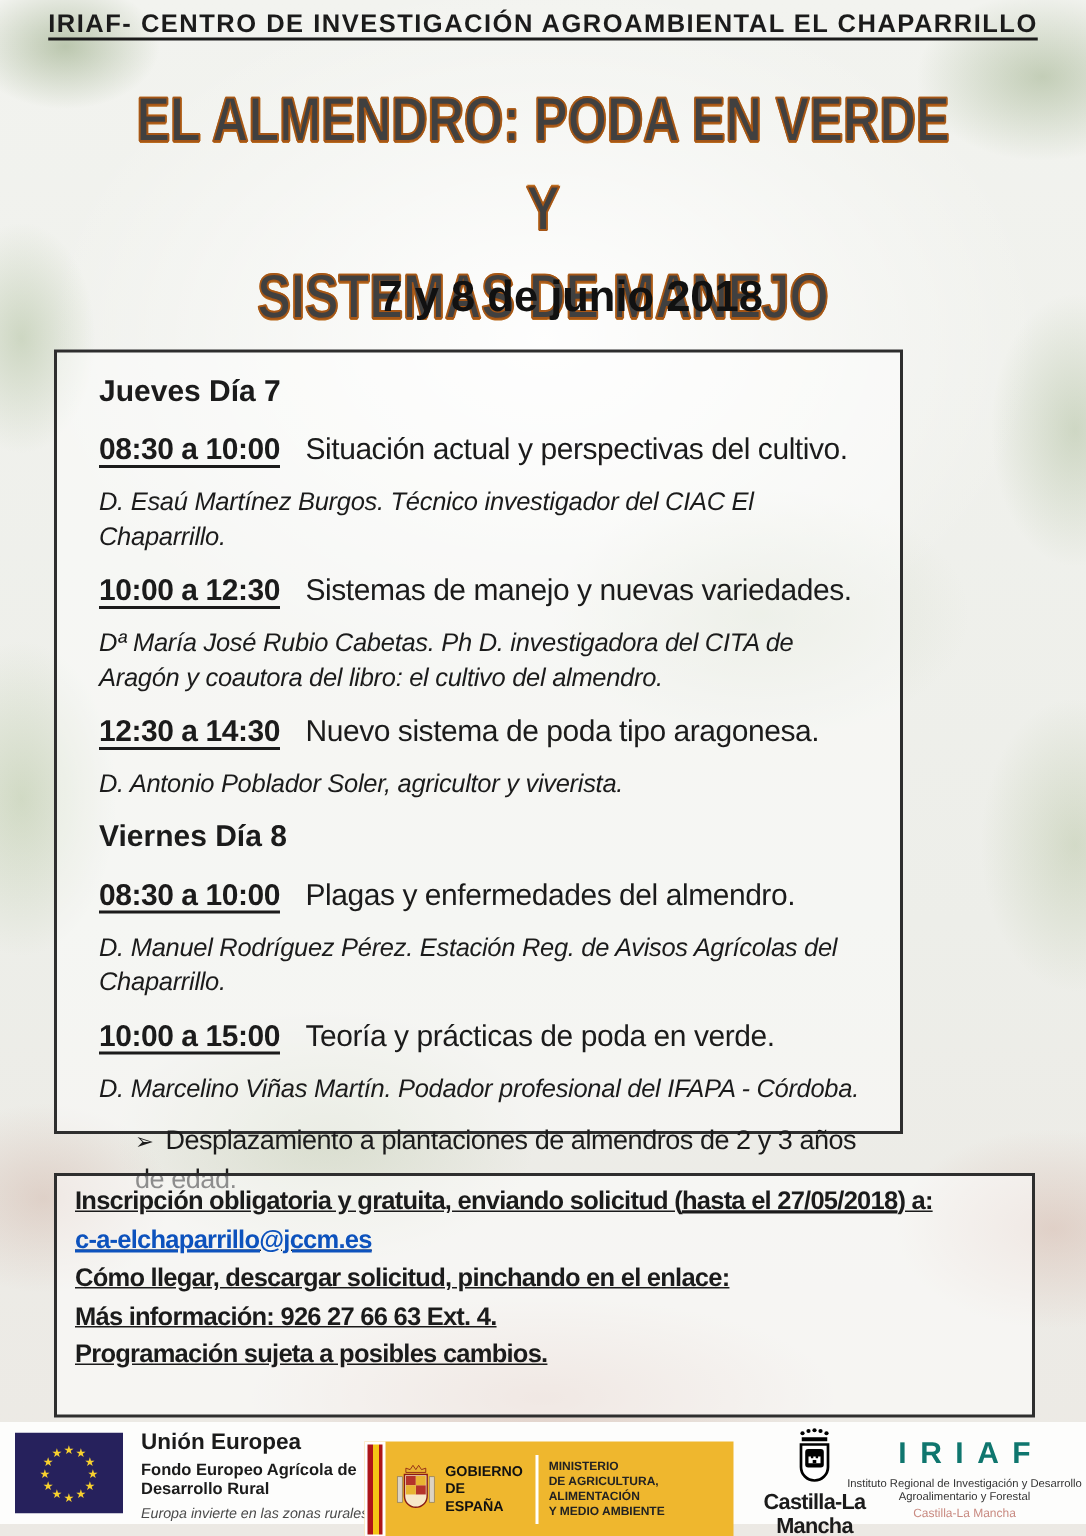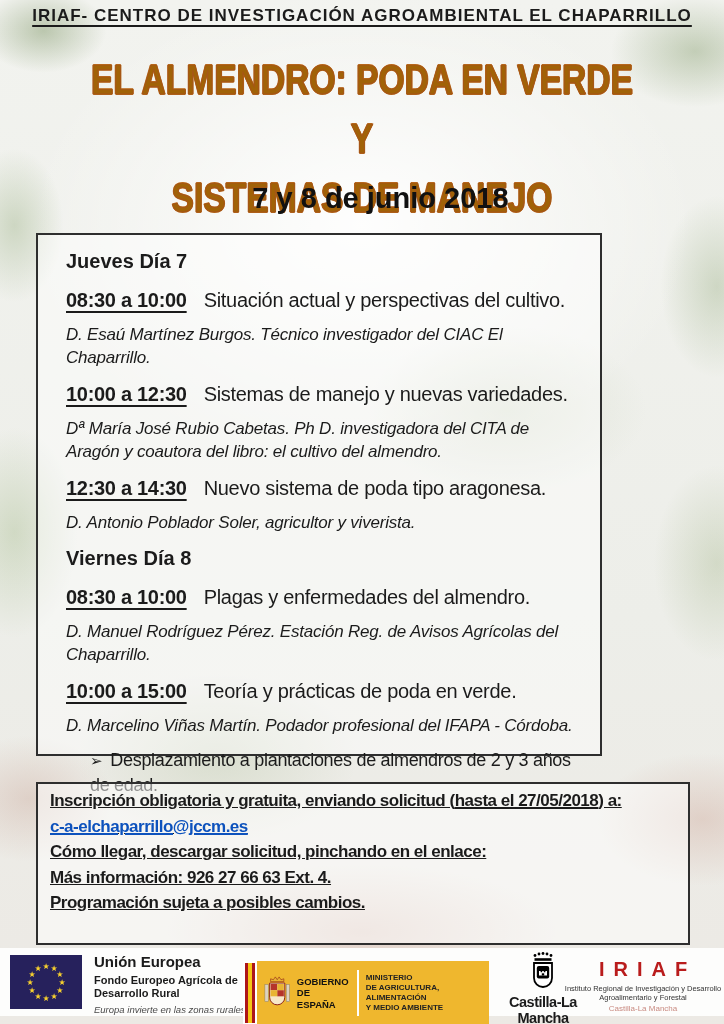--- a/index.html
+++ b/index.html
@@ -27,21 +27,21 @@
       radial-gradient(420px 300px at 50% 22%, rgba(255,255,255,.92), transparent 80%),
       linear-gradient(#f2f3ef, #edeee9 60%, #ece9e4);
   }
   .institute-line{
     position:absolute; top:6px; left:0; width:100%; text-align:center;
     font-size:17px; font-weight:bold; letter-spacing:1px;
     text-decoration:underline; text-decoration-thickness:2px; text-underline-offset:4px;
   }
   .title-block{
     position:absolute; top:50px; left:0; width:100%; text-align:center;
-    font-weight:bold; font-size:42px; line-height:59px; color:#a16207;
+    font-weight:bold; font-size:42px; line-height:59px; color:#404040;
     -webkit-text-stroke:1.2px #a55617;
     text-shadow:0 1px 0 #b86a1e, 0 -1px 0 #c87722, 1px 0 0 #b86a1e, -1px 0 0 #b86a1e;
   }
   .title-line{ display:block; transform:scaleX(.80); white-space:pre-wrap; }
   .date-line{
     position:absolute; top:182px; left:0; width:100%; text-align:center;
     font-size:29px; font-weight:bold; color:#111;padding-left:37px;
   }
   
   .schedule-box{
@@ -85,21 +85,21 @@
   .gob-flagstrip .bars{ width:100%; height:100%;
     background:linear-gradient(90deg,#ad1519 0 3.5px,#f5c515 3.5px 7.5px,#ad1519 7.5px 11px); }
   .gob-crest{ margin:0 5px 0 6px; }
   .gob-name{ font-size:9.5px; font-weight:bold; line-height:11.5px; color:#111; width:56px; }
   .gob-divider{ width:2px; height:46px; background:#fff; margin:0 7px; }
   .gob-ministry{ font-size:8px; font-weight:bold; line-height:10px; color:#222; width:130px; }
   .clm-logo{ position:absolute; left:492px; top:3px; width:102px; text-align:center; }
   .clm-shield{ display:block; margin:0 auto; }
   .clm-name{ font-size:14.5px; font-weight:bold; letter-spacing:-.5px; margin-top:1px; }
   .iriaf-logo{ position:absolute; left:564px; top:10px; width:158px; text-align:center; }
-  .iriaf-acronym{ font-size:20px; font-weight:bold; color:#b91c1c; letter-spacing:9px; text-indent:9px; }
+  .iriaf-acronym{ font-size:20px; font-weight:bold; color:#0f766e; letter-spacing:9px; text-indent:9px; }
   .iriaf-desc{ font-size:7.5px; color:#333; line-height:9px; margin-top:3px; }
   .iriaf-region{ font-size:8px; color:#c98b82; margin-top:2px; }
 </style>
 </head>
 <body>
 
 <div class="poster">
   <div class="bg"></div>
 
   <div class="institute-line">IRIAF- CENTRO DE INVESTIGACIÓN AGROAMBIENTAL EL CHAPARRILLO</div>

